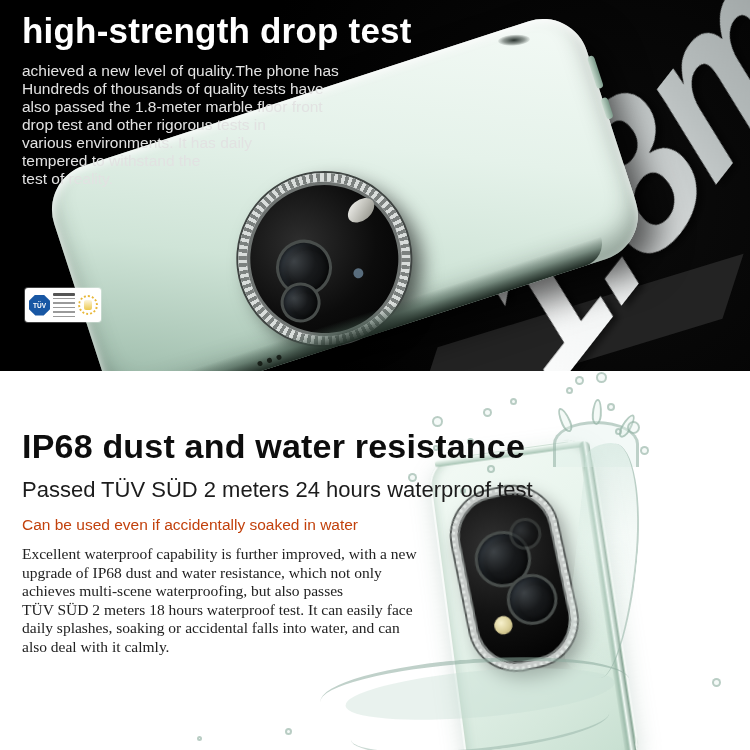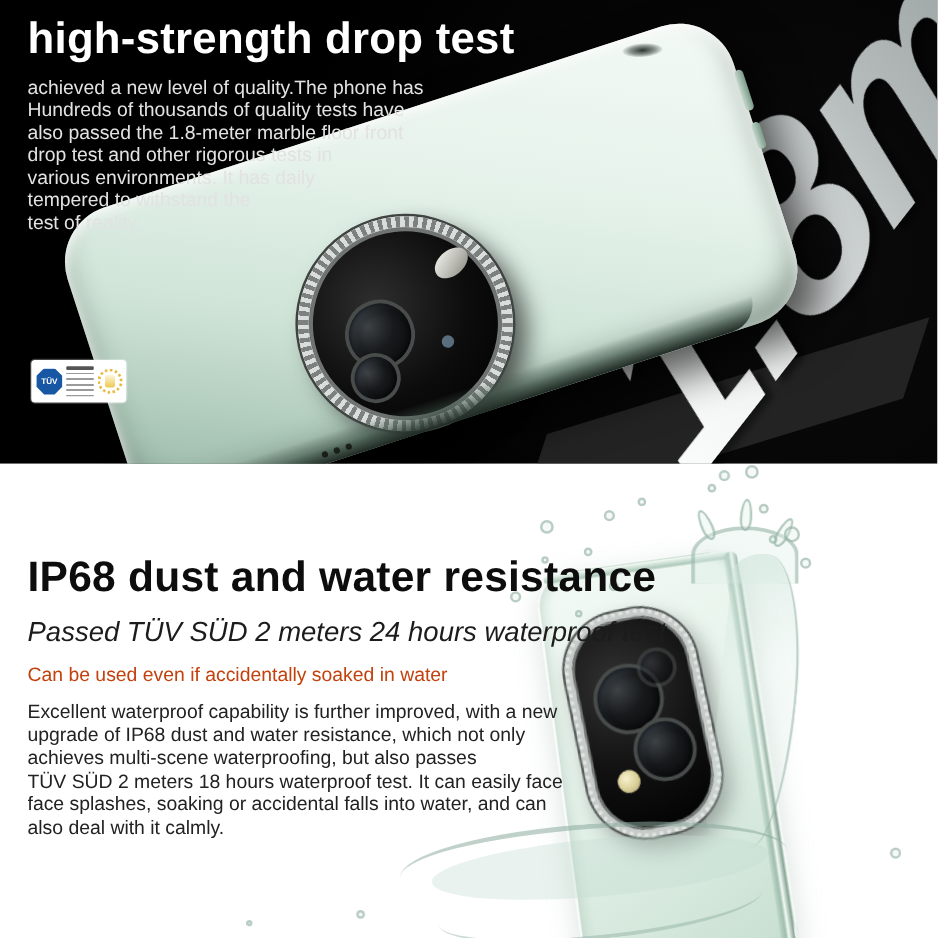--- a/index.html
+++ b/index.html
@@ -127,25 +127,25 @@
   .badge-stars i {
     position:absolute; left:4px; top:3px; width:8px; height:10px;
     background:linear-gradient(180deg,#fdf6dd,#ecc94e); border-radius:2px;
   }
 
   
   .sec-water {
     position:absolute; left:0; top:371px; width:750px; height:379px;
     background:#fff; overflow:hidden;
   }
-  .wp-copy { position:absolute; left:22px; top:72px; z-index:5; color:#111; }
+  .wp-copy { position:absolute; left:22px; top:56px; z-index:5; color:#111; }
   .wp-h { font-size:34px; font-weight:bold; letter-spacing:.2px; color:#0d0d0d; }
-  .wp-sub { margin-top:11px; font-size:22px; color:#1c1c1c;font-style:italic; }
+  .wp-sub { margin-top:11px; font-size:22px; color:#1c1c1c; }
   .wp-note { margin-top:13px; font-size:15.5px; color:#c2410c; }
-  .wp-body { margin-top:11px; font-size:15.5px; line-height:18.5px; color:#222; }
+  .wp-body { margin-top:11px; font-size:15.5px; line-height:18.5px; color:#222;font-family:Liberation Serif, serif; }
 
   
   .phone-bottom {
     position:absolute; left:434px; top:75px; width:168px; height:330px;
     transform:perspective(900px) rotateX(7deg) rotate(-8deg); transform-origin:50% 20%;
     border-radius:30px;
     background:linear-gradient(150deg,#f3faf5 0%,#e6f3eb 45%,#d5e8dc 75%,#c4ddce 100%);
     box-shadow: inset 0 0 0 2px rgba(255,255,255,.85),
                 inset -5px 0 9px rgba(140,170,152,.55),
                 inset 5px 3px 9px rgba(150,180,162,.35),
@@ -310,17 +310,17 @@
 
   <div class="wp-copy">
     <div class="wp-h">IP68 dust and water resistance</div>
     <div class="wp-sub">Passed TÜV SÜD 2 meters 24 hours waterproof test</div>
     <div class="wp-note">Can be used even if accidentally soaked in water</div>
     <div class="wp-body">
         <div>Excellent waterproof capability is further improved, with a new</div>
         <div>upgrade of IP68 dust and water resistance, which not only</div>
         <div>achieves multi-scene waterproofing, but also passes</div>
         <div>TÜV SÜD 2 meters 18 hours waterproof test. It can easily face</div>
-        <div>face splashes, soaking or accidental falls into water, and can</div>
+        <div>daily splashes, soaking or accidental falls into water, and can</div>
         <div>also deal with it calmly.</div>
       </div>
   </div>
 </div>
 
 </body></html>

